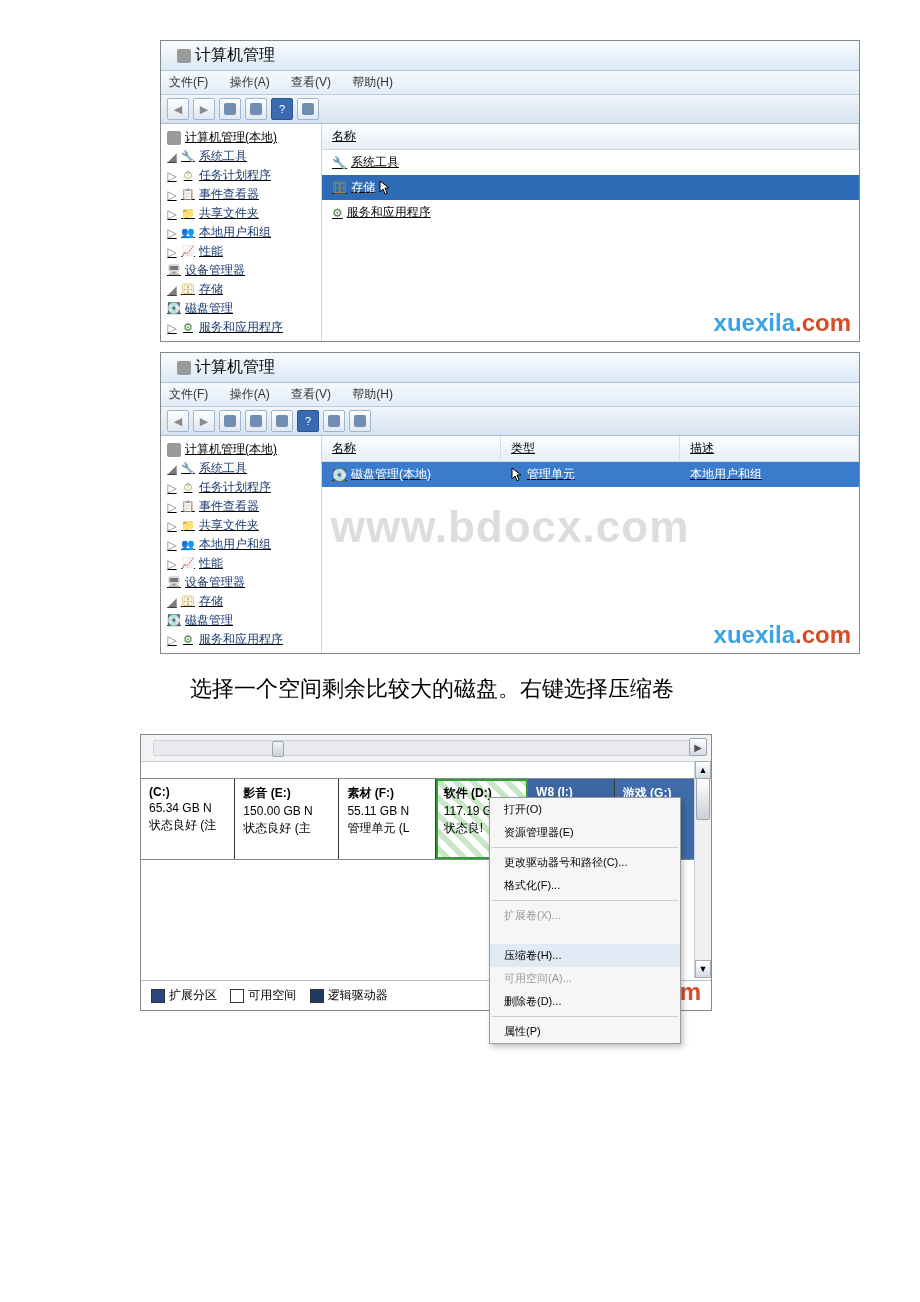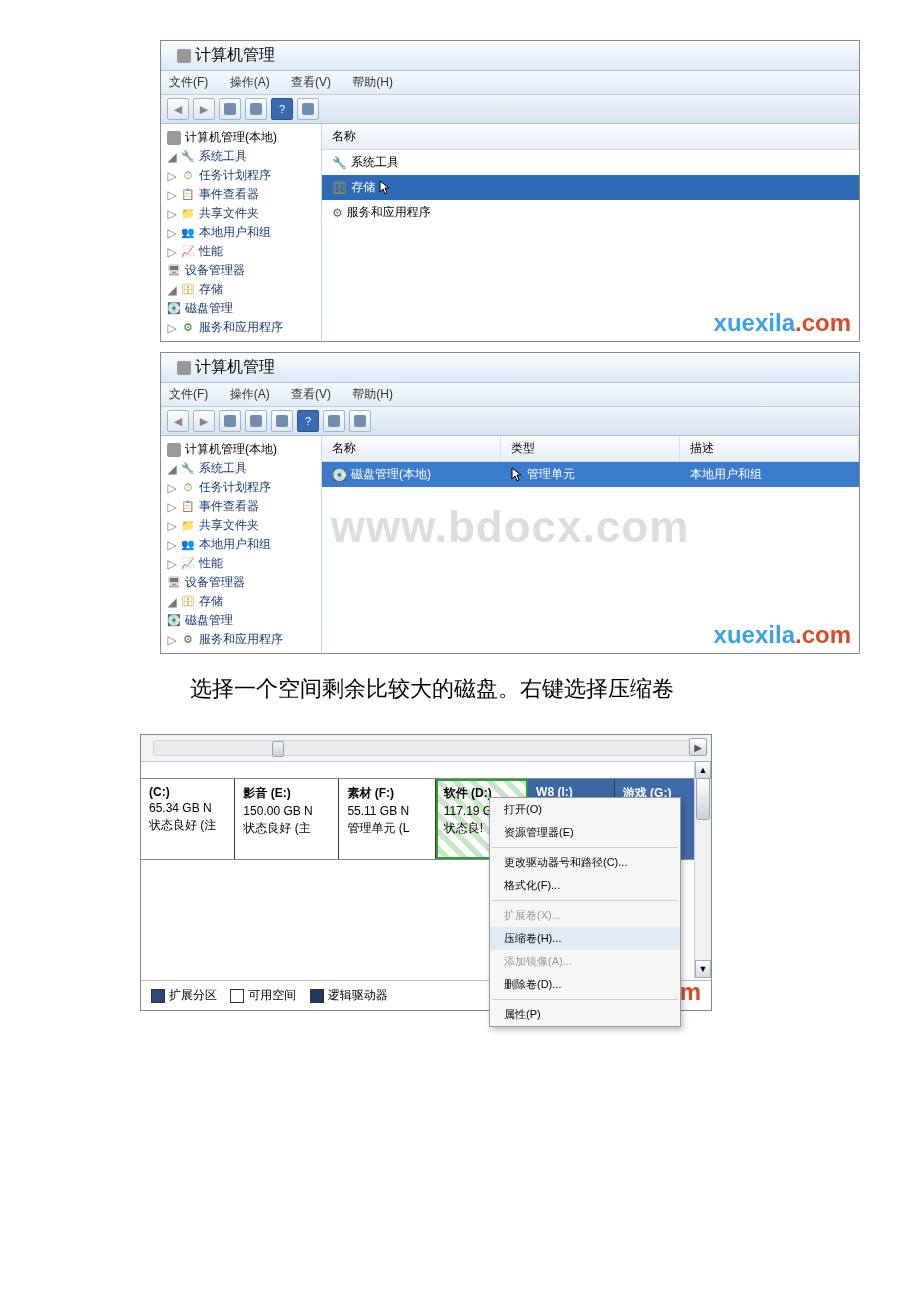--- a/index.html
+++ b/index.html
@@ -67,20 +67,21 @@
   .icon-generic {
     width: 12px; height: 12px;
     background: #6f8eb0;
     display: inline-block;
     border-radius: 2px;
   }
   .body-split {
     display: flex;
     min-height: 190px;
     background: #be185d;
+    text-decoration: underline;
   }
   .tree-pane {
     width: 160px;
     border-right: 1px solid #c7d6e6;
     font-size: 12px;
     padding: 4px 0;
     background: #fff;
   }
   .tree-pane .node {
     display: flex;
@@ -294,21 +295,21 @@
     box-shadow: 2px 3px 6px rgba(0,0,0,0.25);
     font-size: 11px;
     z-index: 10;
     color: #000;
   }
   .context-menu .mi {
     padding: 4px 14px;
     white-space: nowrap;
   }
   .context-menu .mi.disabled { color: #9a9a9a; }
-  .context-menu .mi.hover { background: #e0e9f4; }
+  .context-menu .mi.hover { background: #e0e9f4; margin-top: 17px; }
   .context-menu .sep {
     height: 1px;
     background: #cfcfcf;
     margin: 3px 2px;
   }
   .cursor3 {
     position: absolute;
     top: 200px;
     right: 114px;
     pointer-events: none;
@@ -624,21 +625,21 @@
 
     <div class="context-menu">
       <div class="mi">打开(O)</div>
       <div class="mi">资源管理器(E)</div>
       <div class="sep"></div>
       <div class="mi">更改驱动器号和路径(C)...</div>
       <div class="mi">格式化(F)...</div>
       <div class="sep"></div>
       <div class="mi disabled">扩展卷(X)...</div>
       <div class="mi hover">压缩卷(H)...</div>
-      <div class="mi disabled">添加镜像(A)...</div>
+      <div class="mi disabled">可用空间(A)...</div>
       <div class="mi">删除卷(D)...</div>
       <div class="sep"></div>
       <div class="mi">属性(P)</div>
     </div>
     <div class="cursor3">
       <svg width="14" height="18" viewBox="0 0 12 16">
           <path d="M1 1 L1 12 L4 9 L6 14 L8 13 L6 8 L10 8 Z" fill="#fff" stroke="#000" stroke-width="1"></path>
         </svg>
     </div>
 

